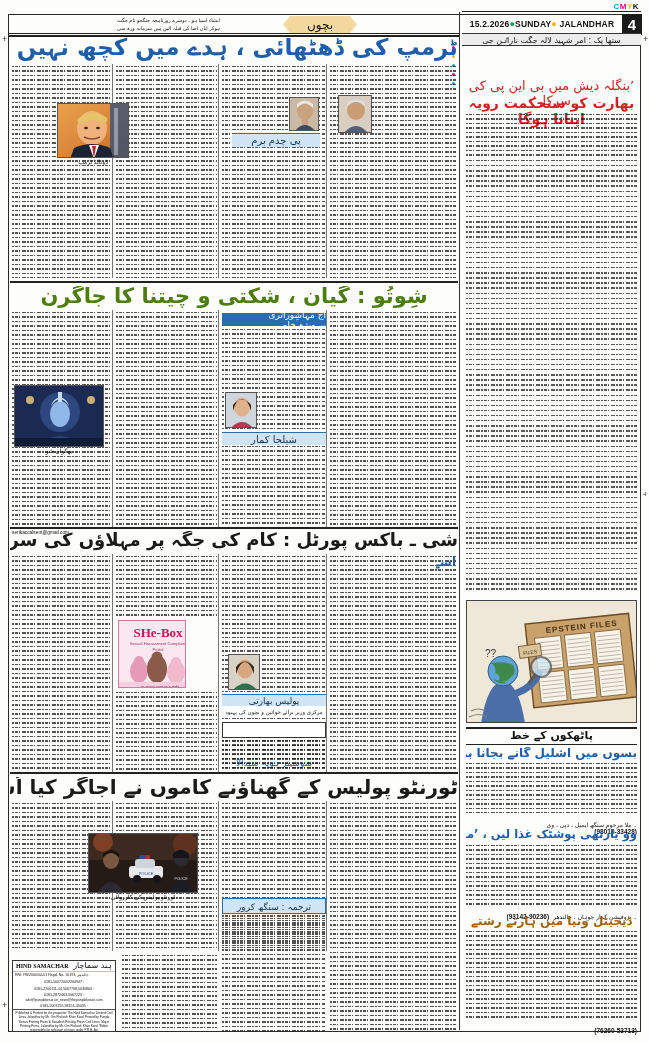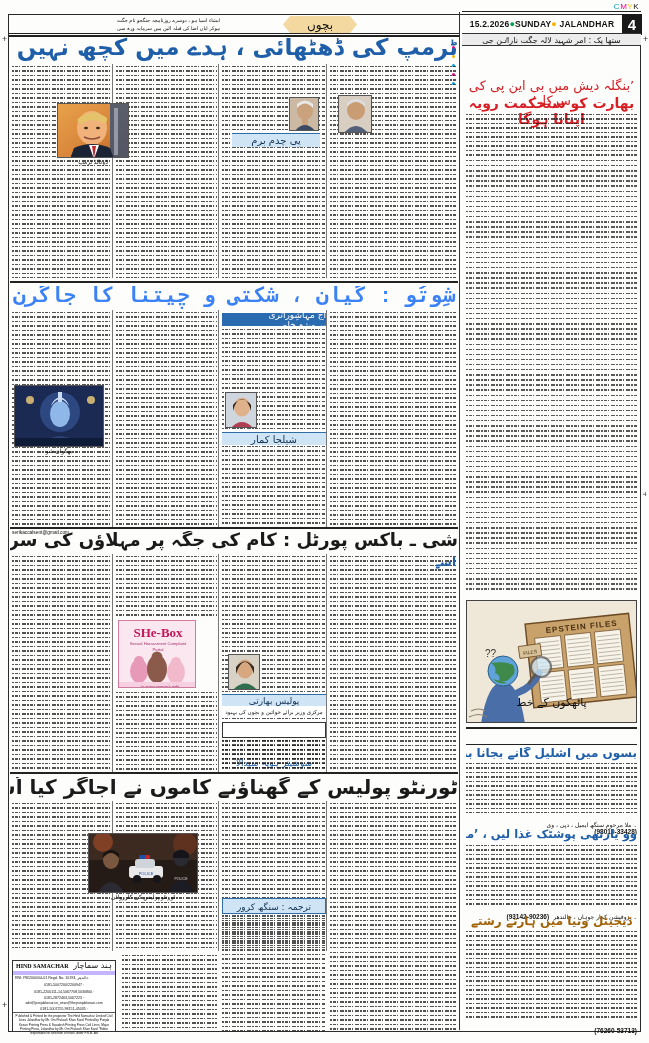--- a/index.html
+++ b/index.html
@@ -74,21 +74,21 @@
   }
   .cropmark {
     position: absolute; color: #333; font-size: 9px;
     font-family: "Liberation Sans", sans-serif;
   }
 
   
   #cmyk {
     position: absolute; right: 10px; top: 2px;
     font-family: "Liberation Sans", sans-serif;
-    font-weight: normal; font-size: 8px; letter-spacing: .5px; text-align: center;
+    font-weight: bold; font-size: 8px; letter-spacing: .5px; text-align: center;
   }
   #cmyk span:nth-child(1){ color:#00a0d8; }
   #cmyk span:nth-child(2){ color:#e6007e; }
   #cmyk span:nth-child(3){ color:#f5c400; }
   #cmyk span:nth-child(4){ color:#111; }
 
   #dateline {
     position: absolute; left: 462px; top: 19px; width: 160px;
     font-family: "Liberation Sans", sans-serif;
     font-weight: bold; font-size: 8.5px; color: #111;
@@ -298,21 +298,21 @@
     <svg width="34" height="38" viewBox="0 0 34 38" preserveAspectRatio="none">
       <rect width="34" height="38" fill="#d8cfc2"></rect>
       <ellipse cx="17" cy="14" rx="9" ry="10" fill="#c99c74"></ellipse>
       <path d="M8 11 Q17 1 26 11 L26 7 Q17 -1 8 7 Z" fill="#dddddd"></path>
       <path d="M4 38 Q17 22 30 38 Z" fill="#52607a"></path>
     </svg>
   </div>
 
   <div class="hrule2" style="left:10px;top:281px;width:448px;"></div>
 
-  <div class="hl" style="position:absolute;left:10px;top:286px;width:448px;height:24px;font-size:21px;color:#3b82f6;font-weight:bold;font-family:Liberation Mono, monospace;">شِوتُو : گیان ، شکتی و چیتنا کا جاگرن</div>
+  <div class="hl" style="position:absolute;left:10px;top:286px;width:448px;height:24px;font-size:21px;color:#4d7c0f;font-weight:bold;">شِوتُو : گیان ، شکتی و چیتنا کا جاگرن</div>
 
   <div class="tagbox" style="left:222px;top:313px;width:104px;height:13px;">آج مہاشِوراتری پر ویژہ خاص</div>
 
   <div class="urdu-lines tight" style="position:absolute;left:330px;top:312px;width:126px;height:214px;"></div>
   <div class="urdu-lines tight" style="position:absolute;left:222px;top:329px;width:103px;height:197px;"></div>
   <div class="urdu-lines tight" style="position:absolute;left:116px;top:312px;width:101px;height:214px;"></div>
   <div class="urdu-lines tight" style="position:absolute;left:12px;top:312px;width:99px;height:214px;"></div>
 
   <div class="vrule" style="left:112px;top:310px;height:218px;background:#777;"></div>
   <div class="vrule" style="left:218px;top:310px;height:218px;background:#777;"></div>
@@ -353,21 +353,21 @@
   <div class="urdu-lines tight" style="position:absolute;left:330px;top:556px;width:126px;height:214px;"></div>
   <div class="urdu-lines tight" style="position:absolute;left:222px;top:556px;width:103px;height:214px;"></div>
   <div class="urdu-lines tight" style="position:absolute;left:116px;top:556px;width:101px;height:62px;"></div>
   <div class="urdu-lines tight" style="position:absolute;left:116px;top:692px;width:101px;height:78px;"></div>
   <div class="urdu-lines tight" style="position:absolute;left:12px;top:556px;width:99px;height:214px;"></div>
 
   <div class="vrule" style="left:112px;top:554px;height:218px;background:#777;"></div>
   <div class="vrule" style="left:218px;top:554px;height:218px;background:#777;"></div>
   <div class="vrule" style="left:326px;top:554px;height:218px;background:#777;"></div>
 
-  <div class="photo" style="left:118px;top:620px;width:78px;height:68px;border-color:#d07ba0;">
+  <div class="photo" style="left:118px;top:620px;width:68px;height:68px;border-color:#d07ba0;">
     <svg width="78" height="68" viewBox="0 0 78 68" preserveAspectRatio="none">
       <rect width="78" height="68" fill="#fbe7ef"></rect>
       <text x="39" y="16" text-anchor="middle" font-family="Liberation Serif, serif" font-size="13" font-weight="bold" fill="#c2185b">SHe-Box</text>
       <text x="39" y="24" text-anchor="middle" font-family="Liberation Sans, sans-serif" font-size="4.2" fill="#a3326b">Sexual Harassment Complaint</text>
       <text x="39" y="30" text-anchor="middle" font-family="Liberation Sans, sans-serif" font-size="4.2" fill="#a3326b">Portal</text>
       <ellipse cx="20" cy="50" rx="9" ry="12" fill="#e79ab8"></ellipse>
       <ellipse cx="38" cy="48" rx="10" ry="14" fill="#8c5a4a"></ellipse>
       <ellipse cx="57" cy="51" rx="9" ry="12" fill="#f2b9cd"></ellipse>
       <circle cx="20" cy="40" r="5" fill="#e79ab8"></circle>
       <circle cx="38" cy="36" r="5.5" fill="#8c5a4a"></circle>
@@ -433,21 +433,21 @@
       <text x="92" y="46" text-anchor="middle" font-family="Liberation Sans, sans-serif" font-size="3.6" fill="#d8d8df">POLICE</text>
     </svg>
   </div>
   <div class="cap" style="left:88px;top:893px;width:110px;">ٹورنٹو پولیس کی کارروائی</div>
 
   <div class="boxrule" style="left:222px;top:898px;width:104px;height:16px;background:#cfe4f5;border-color:#2c6ea5;">
     <div class="hl" style="font-size:9px;color:#10314f;line-height:16px;">ترجمہ : سنگھ کرور</div>
   </div>
 
   <div class="boxrule" style="left:12px;top:960px;width:104px;height:72px;background:#fff;">
-    <div style="display:flex;align-items:center;justify-content:space-between;padding:1px 3px;border-bottom:4px solid #c4b5fd;">
+    <div style="display:flex;align-items:center;justify-content:space-between;padding:1px 3px;border-bottom:1px solid #c4b5fd;">
       <div style="font-family:'Liberation Serif',serif;font-weight:bold;font-size:6px;">HIND SAMACHAR</div>
       <div class="hl" style="font-size:8px;color:#111;">ہند سماچار</div>
     </div>
     <div style="font-family:'Liberation Sans',sans-serif;font-size:3.6px;line-height:1.5;padding:1px 2px;color:#111;">RNI: PB/2000/04-01  Regd. No. 10193, جالندھر</div>
     <div style="font-family:'Liberation Sans',sans-serif;font-size:3.6px;line-height:1.7;padding:0 2px;color:#111;text-align:center;">0181-5007200/2200947 :</div>
     <div style="font-family:'Liberation Sans',sans-serif;font-size:3.6px;line-height:1.7;padding:0 2px;color:#111;text-align:center;">0181-2200111-14,5067708,5030800 :</div>
     <div style="font-family:'Liberation Sans',sans-serif;font-size:3.6px;line-height:1.7;padding:0 2px;color:#111;text-align:center;">0181-2872463,5067223 :</div>
     <div style="font-family:'Liberation Sans',sans-serif;font-size:3.4px;line-height:1.6;padding:0 2px;color:#111;text-align:center;">advt@punjabkesari.in_news@thepunjabkesari.com</div>
     <div style="font-family:'Liberation Sans',sans-serif;font-size:3.6px;line-height:1.7;padding:0 2px;color:#111;text-align:center;border-bottom:1px solid #555;">0181-5007255,98151-45035 :</div>
     <div style="font-family:'Liberation Sans',sans-serif;font-size:3.1px;line-height:1.35;padding:1px 2px;color:#111;text-align:center;">Published &amp; Printed for the proprietor The Hind Samachar Limited Civil Lines Jalandhar by Mr. Om Prakash Khan Karol Printed by Punjab Kesari Printing Press &amp; Swadesh Printing Press Civil Lines, Major Printing Press, Jalandhar by Mr. Om Prakash Khan Karol  *Editor responsible for selection of news under P.R.B. Act</div>
@@ -495,21 +495,21 @@
         <circle cx="74" cy="66" r="10" fill="#cfe6f5" opacity=".75" stroke="#5a5a5a" stroke-width="2.2"></circle>
         <path d="M68 74 L62 82" stroke="#5a5a5a" stroke-width="3" stroke-linecap="round"></path>
       </g>
       <text x="18" y="56" font-family="Liberation Sans, sans-serif" font-size="10" fill="#333">??</text>
       <path d="M4 110 q8 -4 14 0" stroke="#8a8270" stroke-width="1.2" fill="none"></path>
       <path d="M2 116 q10 -5 18 0" stroke="#8a8270" stroke-width="1.2" fill="none"></path>
     </svg>
   </div>
 
   <div class="hrule2" style="left:466px;top:727px;width:171px;"></div>
-  <div class="lhdr" style="left:466px;top:696px;width:171px;height:14px;font-size:11px;color:#111;font-weight:normal;line-height:14px;">پاٹھکوں کے خط</div>
+  <div class="lhdr" style="left:466px;top:729px;width:171px;height:14px;font-size:11px;color:#111;font-weight:bold;line-height:14px;">پاٹھکوں کے خط</div>
   <div class="hrule" style="left:466px;top:744px;width:171px;"></div>
 
   <div class="hl" style="position:absolute;left:466px;top:747px;width:171px;height:14px;font-size:12px;color:#1f5fa9;font-weight:bold;">بسوں میں اشلیل گانے بجانا بند کرو</div>
   <div class="urdu-lines tight" style="position:absolute;left:466px;top:763px;width:171px;height:50px;"></div>
   <div style="position:absolute;left:466px;top:813px;width:171px;text-align:right;">
     <span class="hl" style="display:inline;font-size:6px;color:#111;">۔ ملا مرحوم سنگھ ایمیل ، دپی ، وی</span>
   </div>
   <div style="position:absolute;left:466px;top:820px;width:171px;text-align:right;">
     <span class="phone">(98010-33428)</span>
   </div>

